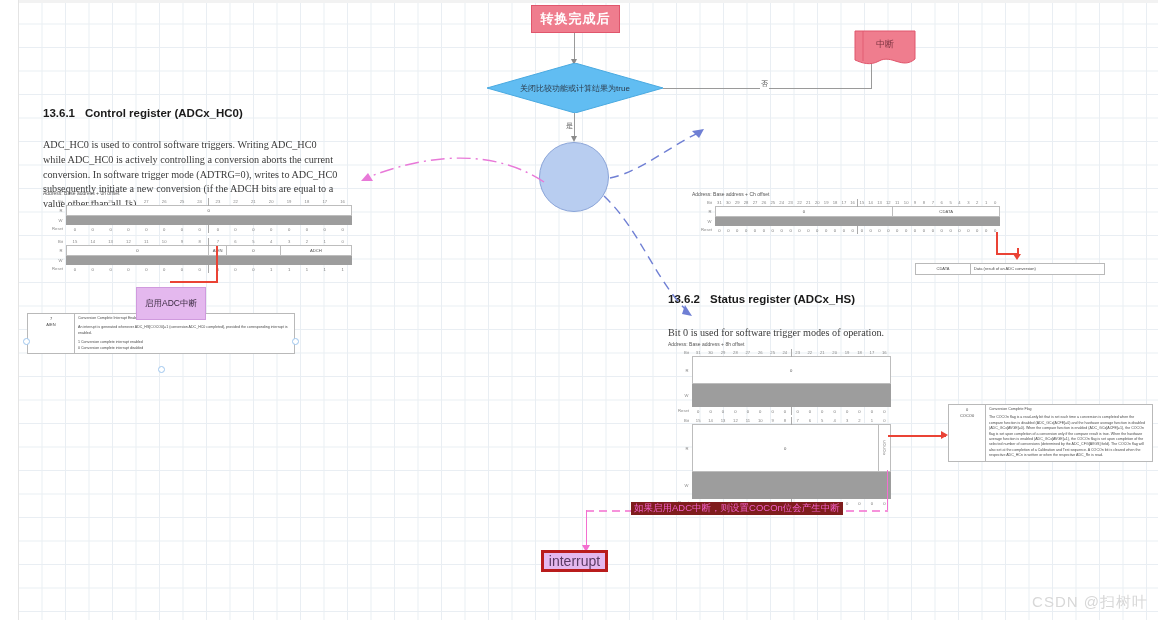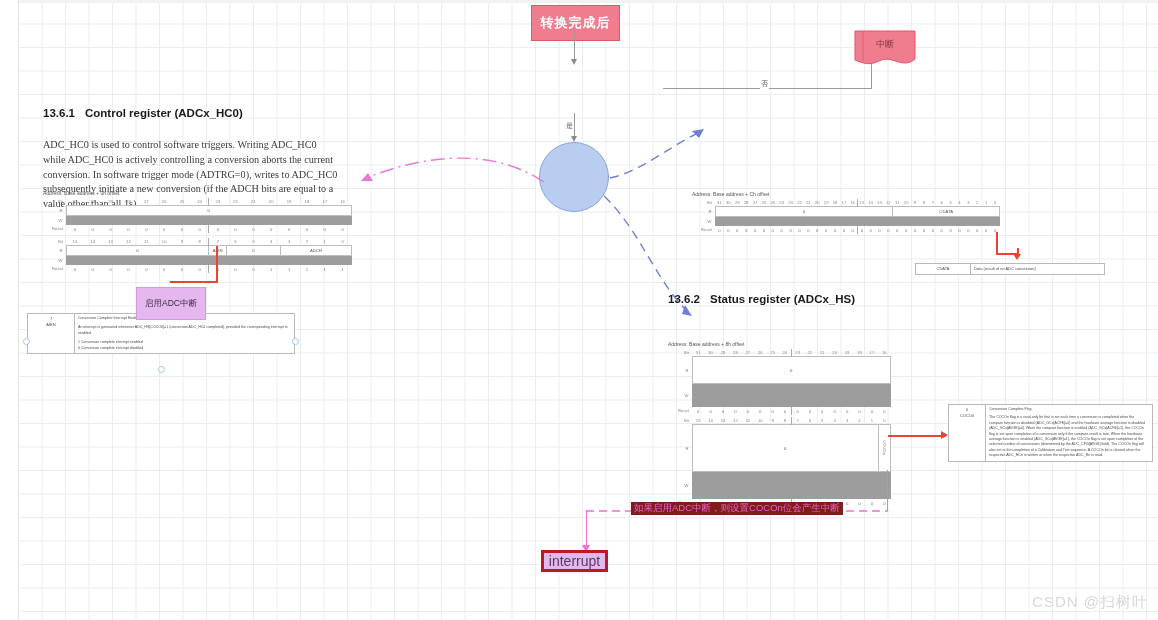--- a/index.html
+++ b/index.html
@@ -72,25 +72,31 @@
   .vlabel{writing-mode:vertical-rl;text-orientation:upright;font-size:3.6px;color:#666;letter-spacing:-1px;}
 </style>
 </head>
 <body>
 
 <div id="canvas">
   <div id="grid"></div>
   <div id="topbar"></div>
   <div id="leftbar"></div>
 
-  <div class="node pink-box" style="left:531px;top:5px;width:89px;height:36px;">转换完成后</div>
+  <div class="node pink-box" style="left:531px;top:5px;width:89px;height:28px;">转换完成后</div>
 
   <div class="ln" style="left:574px;top:33px;width:1px;height:29px;"></div>
   <div class="arrow" style="left:571px;top:59px;border-left:3.5px solid transparent;border-right:3.5px solid transparent;border-top:6px solid #8a8a8a;"></div>
 
+  <div class="node diamond-wrap" style="left:487px;top:63px;width:176px;height:50px;">
+    <svg width="176" height="50" style="position:absolute;left:0;top:0;">
+      <polygon points="88,0 176,25 88,50 0,25" fill="#61bdf2" stroke="#49a9e0" stroke-width="1"></polygon>
+    </svg>
+    <span class="diamond-label">关闭比较功能或计算结果为true</span>
+  </div>
 
   <div class="ln" style="left:663px;top:88px;width:209px;height:1px;"></div>
   <div class="ln" style="left:871px;top:56px;width:1px;height:33px;"></div>
   <div class="arrow" style="left:866px;top:53px;border-left:3.5px solid transparent;border-right:3.5px solid transparent;border-bottom:6px solid #8a8a8a;"></div>
   <div class="edge-label" style="left:760px;top:79px;">否</div>
 
   <div class="doc-shape" style="left:854px;top:30px;width:62px;height:38px;">
     <svg width="62" height="38">
       <path d="M1,1 L61,1 L61,29 C48,40 38,24 25,31 C16,36 8,33 1,30 Z" fill="#ef7d8e" stroke="#e0566c" stroke-width="1"></path>
       <line x1="9" y1="1" x2="9" y2="31" stroke="#e0566c" stroke-width="0.8"></line>
@@ -365,20 +371,21 @@
   </div>
 
   <div class="ln-red" style="left:996px;top:232px;width:1.6px;height:22px;"></div>
   <div class="ln-red" style="left:996px;top:253px;width:22px;height:1.6px;"></div>
   <div class="ln-red" style="left:1017px;top:248px;width:1.6px;height:8px;"></div>
   <div class="arrow" style="left:1013px;top:254px;border-left:4px solid transparent;border-right:4px solid transparent;border-top:6.5px solid #ea4335;"></div>
 
   <div style="position:absolute;left:668px;top:293px;" class="doc-h">
     <span class="num">13.6.2</span><span>Status register (ADCx_HS)</span>
   </div>
+  <div class="doc-p" style="position:absolute;left:668px;top:326px;width:300px;">Bit 0 is used for software trigger modes of operation.</div>
   <div class="addr" style="position:absolute;left:668px;top:341px;">Address: Base address + 8h offset</div>
 
   <div style="position:absolute;left:667px;top:349px;">
     <table class="regtbl" style="width:224px;" id="hs-high">
         <tbody>
           <tr class="bitrow">
             <td class="lab">Bit</td>
             <td>31</td>
             <td>30</td>
             <td>29</td>

